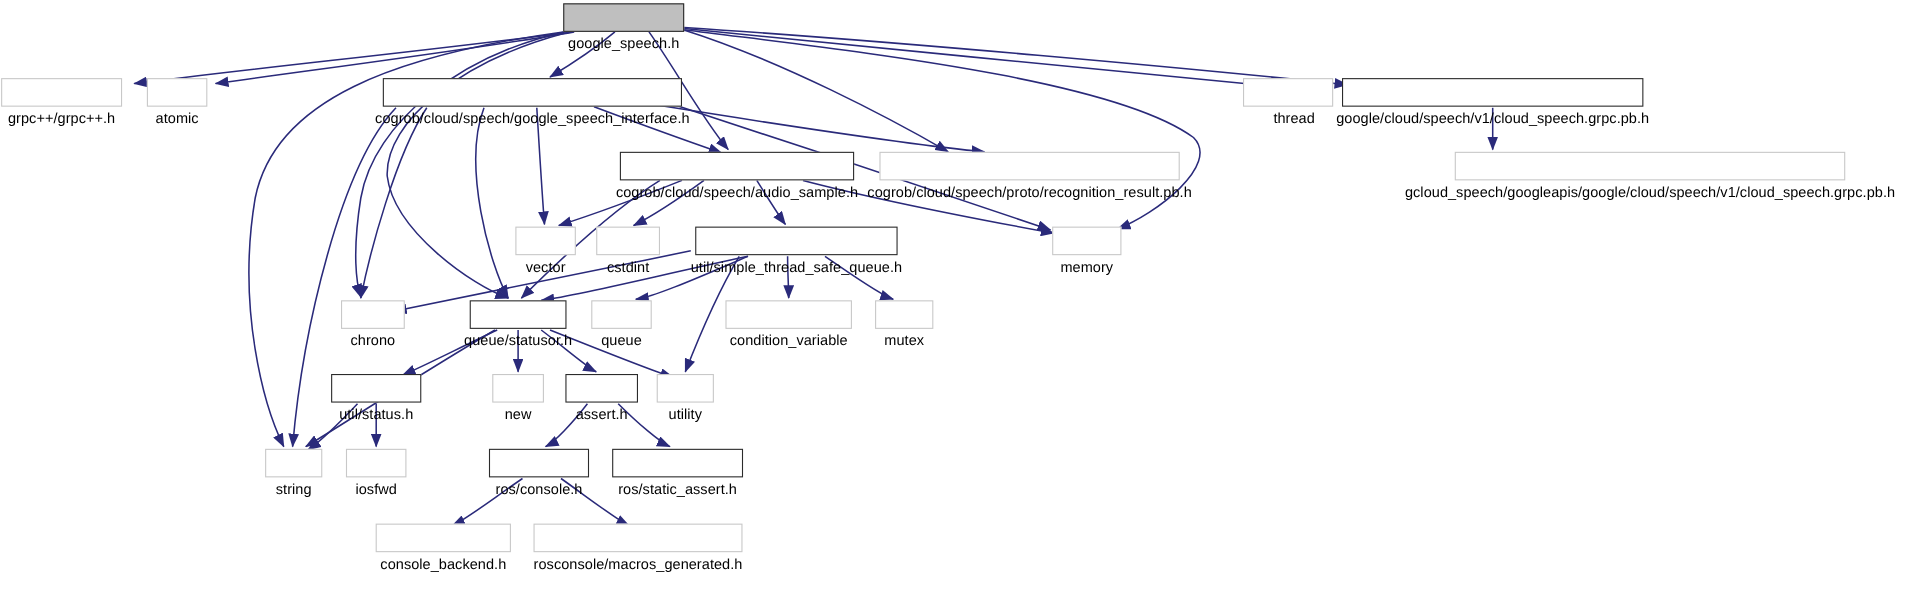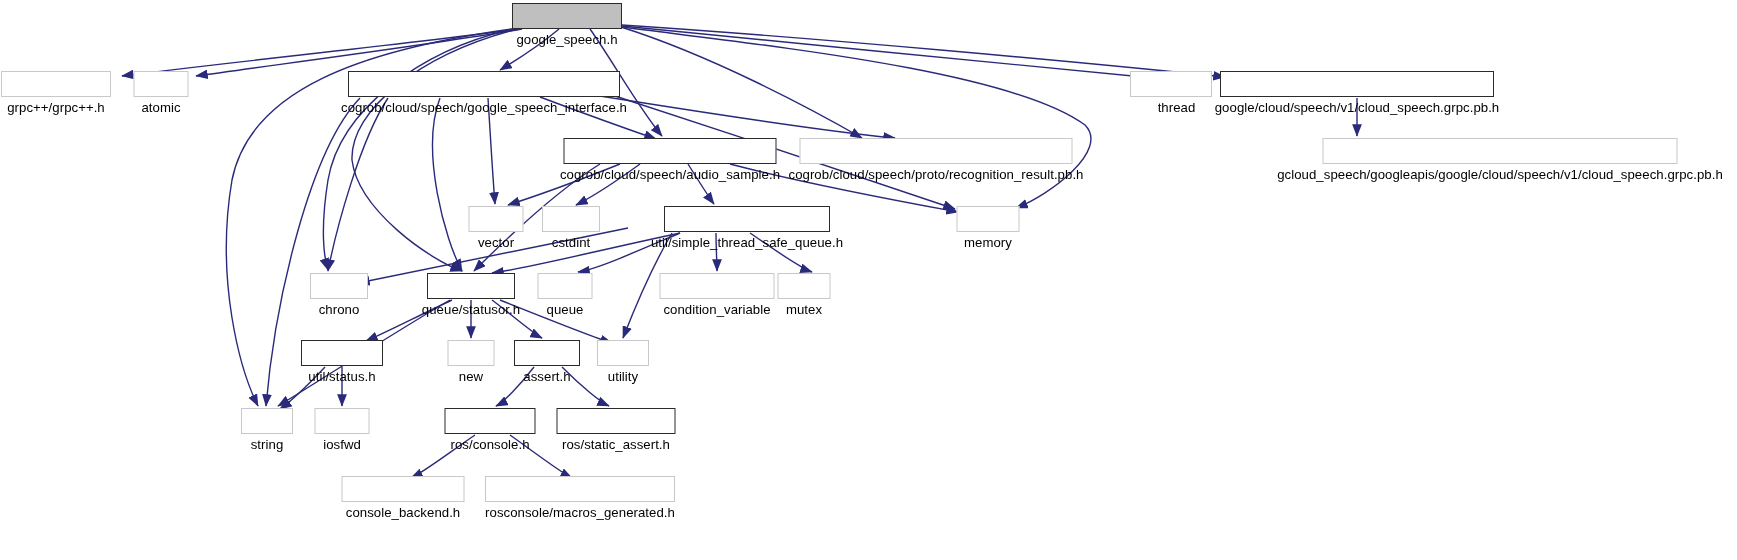--- a/index.html
+++ b/index.html
@@ -122,39 +122,39 @@
       </div>
       <div class="node" style="left: 1500px; top: 151px; width: 355px;">
         <span class="lbl">gcloud_speech/googleapis/google/cloud/speech/v1/cloud_speech.grpc.pb.h</span>
       </div>
       <div class="node" style="left: 496px; top: 219px; width: 55px;">
         <span class="lbl">vector</span>
       </div>
       <div class="node" style="left: 571px; top: 219px; width: 58px;">
         <span class="lbl">cstdint</span>
       </div>
-      <div class="node strong" style="left: 747px; top: 219px; width: 166px; text-align: right;">
+      <div class="node strong" style="left: 724px; top: 219px; width: 184px; text-align: right;">
         <span class="lbl">util/simple_thread_safe_queue.h</span>
       </div>
       <div class="node" style="left: 988px; top: 219px; width: 63px;">
         <span class="lbl">memory</span>
       </div>
       <div class="node" style="left: 339px; top: 286px; width: 58px;">
         <span class="lbl">chrono</span>
       </div>
       <div class="node strong" style="left: 471px; top: 286px; width: 88px;">
         <span class="lbl">queue/statusor.h</span>
       </div>
       <div class="node" style="left: 565px; top: 286px; width: 55px;">
         <span class="lbl">queue</span>
       </div>
       <div class="node" style="left: 717px; top: 286px; width: 115px;">
         <span class="lbl">condition_variable</span>
       </div>
-      <div class="node" style="left: 804px; top: 286px; width: 53px;">
+      <div class="node" style="left: 822px; top: 286px; width: 53px;">
         <span class="lbl">mutex</span>
       </div>
       <div class="node strong" style="left: 342px; top: 353px; width: 82px;">
         <span class="lbl">util/status.h</span>
       </div>
       <div class="node" style="left: 471px; top: 353px; width: 47px;">
         <span class="lbl">new</span>
       </div>
       <div class="node strong" style="left: 547px; top: 353px; width: 66px;">
         <span class="lbl">assert.h</span>

